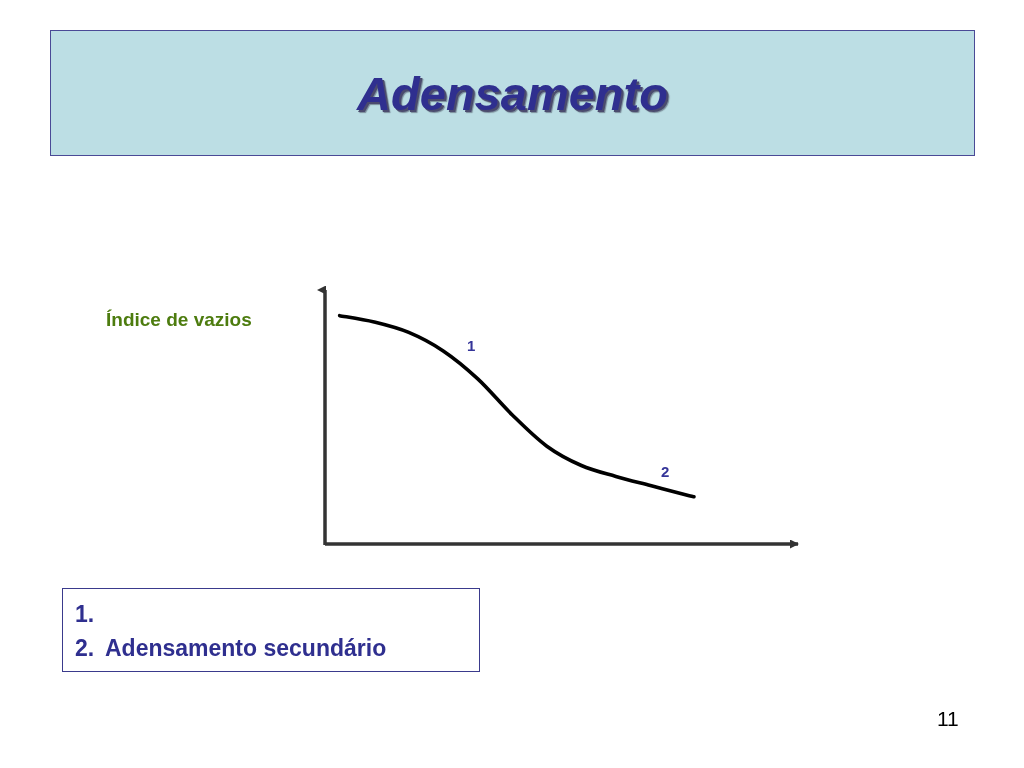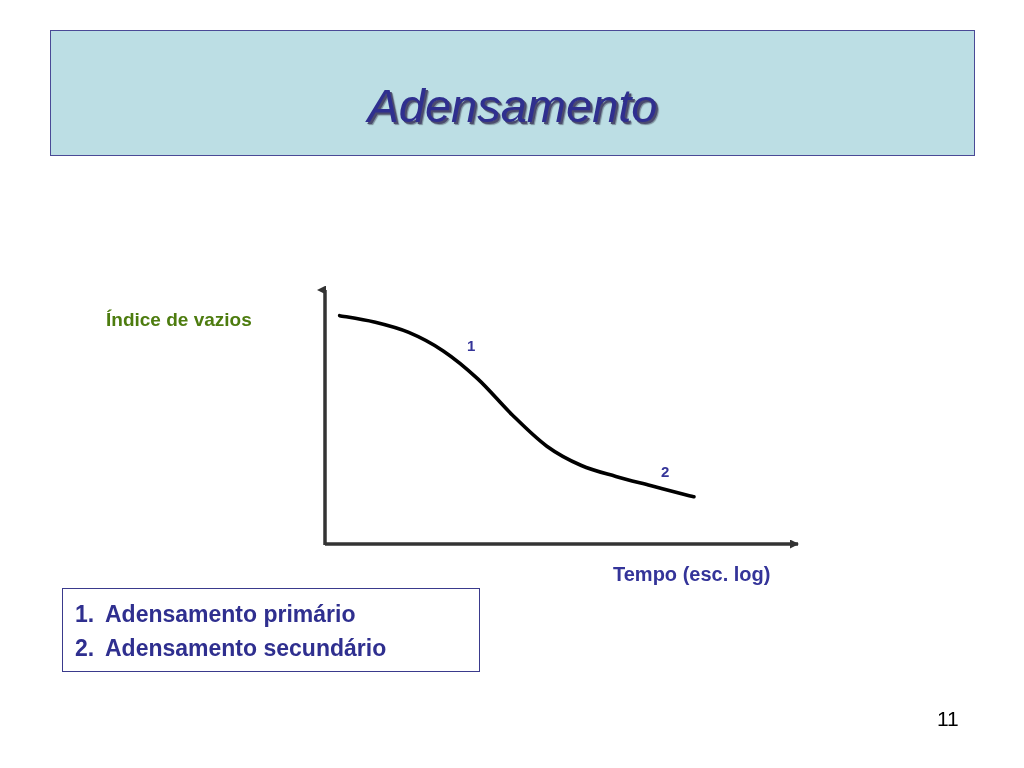--- a/index.html
+++ b/index.html
@@ -35,27 +35,26 @@
   #title-text {
     position: absolute;
     left: 0;
     top: 0;
     width: 100%;
     height: 100%;
     display: flex;
     align-items: center;
     justify-content: center;
     font-size: 47px;
-    font-weight: normal;
+    font-weight: bold;
     font-style: italic;
     color: #2f2f8f;
     letter-spacing: 0px;
     text-shadow: 2px 2px 0 #4b4b6e, 3px 3px 1px rgba(40,40,60,0.45);
     white-space: nowrap;
-    margin-top: 12px;
   }
 
   
   #subtitle {
     position: absolute;
     left: 0;
     top: 216px;
     width: 1024px;
     text-align: center;
     font-size: 31px;
@@ -177,26 +176,24 @@
 
       <path id="curve-path" fill="none" stroke="#000000" stroke-width="3.6" stroke-linecap="round" stroke-linejoin="round" d="M 39.66 40.65 C 45.42 41.71, 62.68 44.21, 74.19 47.00 C 85.70 49.80, 97.21 52.59, 108.72 57.42 C 120.23 62.24, 131.74 68.21, 143.25 75.96 C 154.76 83.71, 166.27 93.23, 177.78 103.90 C 189.29 114.57, 200.80 128.75, 212.31 139.97 C 223.82 151.19, 235.33 162.79, 246.84 171.21 C 258.35 179.63, 269.86 185.48, 281.37 190.51 C 292.88 195.55, 304.39 198.09, 315.89 201.44 C 327.40 204.78, 338.99 207.57, 350.42 210.58 C 361.85 213.59, 377.23 217.61, 384.48 219.47 C 391.73 221.33, 392.36 221.38, 393.94 221.76"></path>
     </svg>
 
   </div>
 
   <div class="curve-marker" id="marker-1">1</div>
   <div class="curve-marker" id="marker-2">2</div>
 
   <div id="ylabel">Índice de vazios</div>
-  <div id="xlabel">Tempo (esc. log)</div>
 
   <div id="legend-box">
     <div class="legend-item">
       <span class="legend-num">1.</span>
-      <span>Adensamento primário</span>
     </div>
     <div class="legend-item">
       <span class="legend-num">2.</span>
       <span>Adensamento secundário</span>
     </div>
   </div>
 
   <div id="page-number">11</div>
 
 </div>

